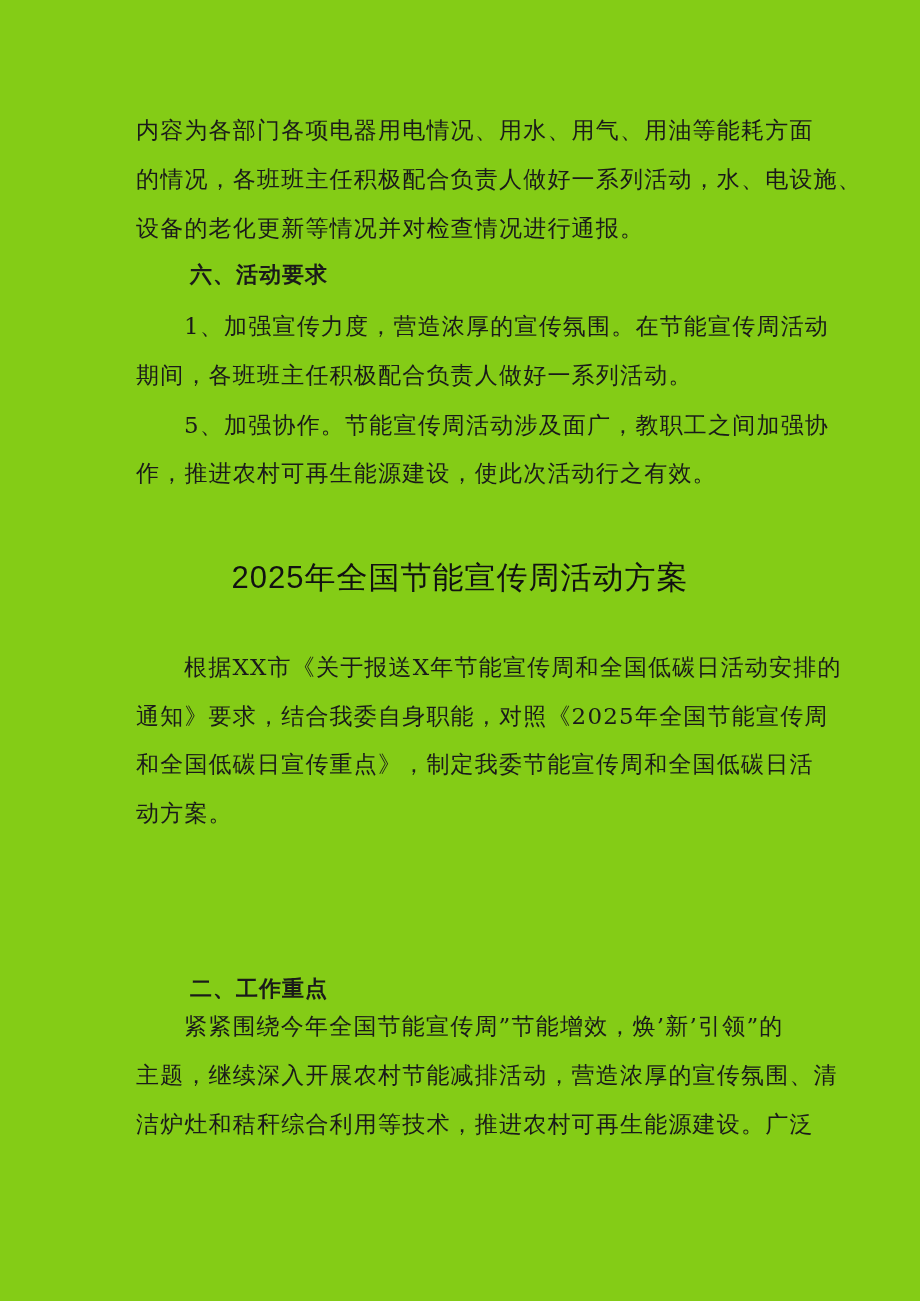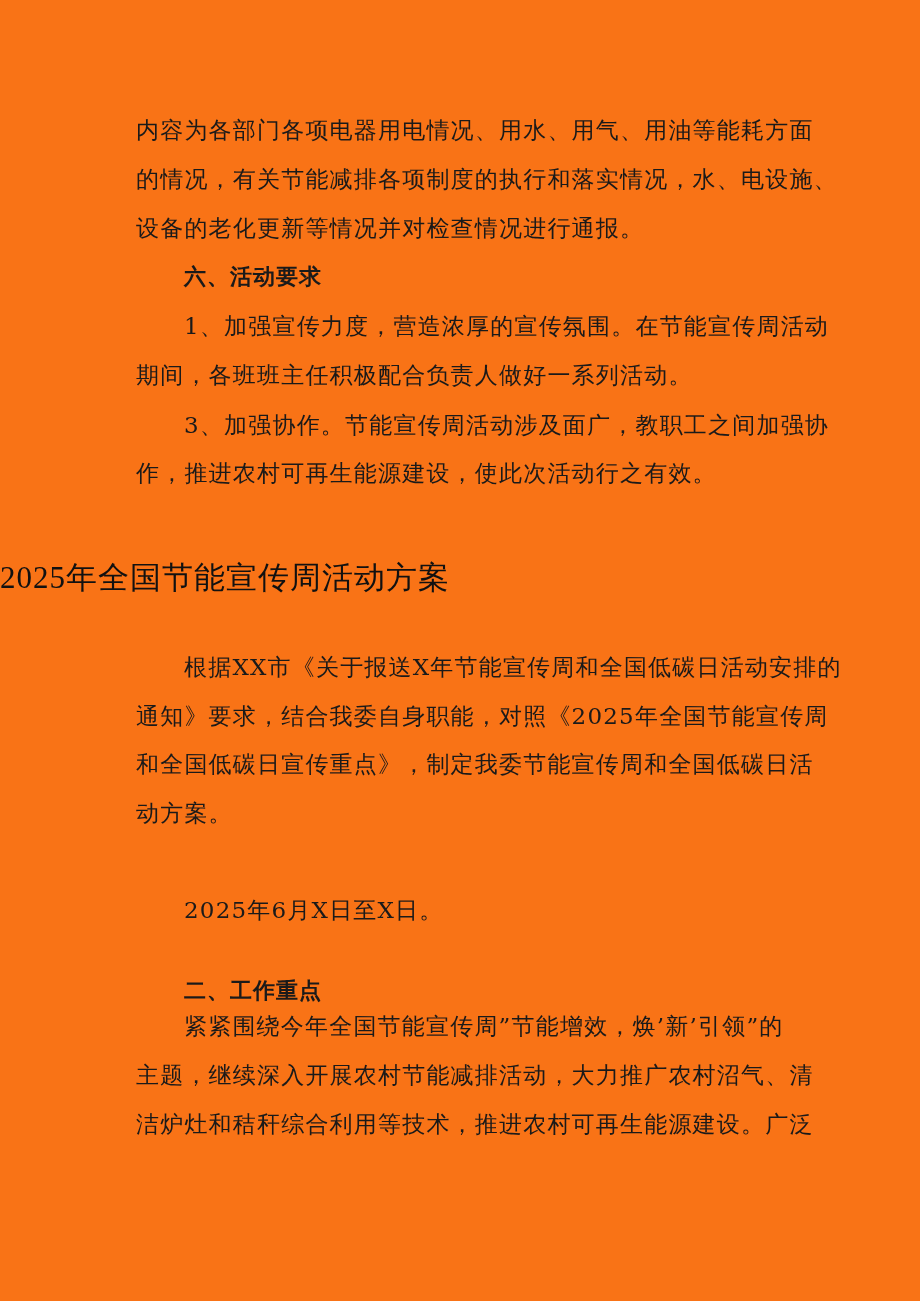--- a/index.html
+++ b/index.html
@@ -1,51 +1,50 @@
 <!DOCTYPE html>
 <html><head>
 <meta charset="utf-8">
 <style>
   html, body { margin: 0; padding: 0; background: #ffffff; }
   body { width: 920px; height: 1301px; position: relative; overflow: hidden;
          font-family: "DejaVu Serif", "Liberation Serif", serif; color: #1a1a1a; }
-  .page { position: absolute; left: 0; top: 0; width: 920px; height: 1301px; background: #f97316; }
+  .page { position: absolute; left: 0; top: 0; width: 920px; height: 1301px; background: #84cc16; }
   .line { position: absolute; left: 136px; width: 680px; font-size: 23px; line-height: 30px;
           white-space: nowrap; letter-spacing: 1.2px; }
   .indent { left: 184px; }
-  .heading { font-weight: bold; font-family: Liberation Sans, sans-serif; font-size: 22px; letter-spacing: 1px; }
-  .title { position: absolute; left: 0; width: 920px; text-align: left; top: 558px;
-           font-family: Liberation Serif, serif; font-size: 31px; line-height: 40px;
+  .heading { font-weight: bold; font-family: Liberation Mono, monospace; font-size: 22px; letter-spacing: 1px; margin-left: 6px; }
+  .title { position: absolute; left: 0; width: 920px; text-align: center; top: 558px;
+           font-family: Liberation Sans, sans-serif; font-size: 31px; line-height: 40px;
            letter-spacing: 1px; color: #111; }
 </style>
 </head>
 <body>
 
 <div class="page">
 
   <div class="line" style="top:115px">内容为各部门各项电器用电情况、用水、用气、用油等能耗方面</div>
-  <div class="line" style="top:164px">的情况，有关节能减排各项制度的执行和落实情况，水、电设施、</div>
+  <div class="line" style="top:164px">的情况，各班班主任积极配合负责人做好一系列活动，水、电设施、</div>
   <div class="line" style="top:213px">设备的老化更新等情况并对检查情况进行通报。</div>
 
   <div class="line indent heading" style="top:262px">六、活动要求</div>
 
   <div class="line indent" style="top:311px">1、加强宣传力度，营造浓厚的宣传氛围。在节能宣传周活动</div>
   <div class="line" style="top:360px">期间，各班班主任积极配合负责人做好一系列活动。</div>
 
-  <div class="line indent" style="top:410px">3、加强协作。节能宣传周活动涉及面广，教职工之间加强协</div>
+  <div class="line indent" style="top:410px">5、加强协作。节能宣传周活动涉及面广，教职工之间加强协</div>
   <div class="line" style="top:458px">作，推进农村可再生能源建设，使此次活动行之有效。</div>
 
   <div class="title">2025年全国节能宣传周活动方案</div>
 
   <div class="line indent" style="top:652px">根据XX市《关于报送X年节能宣传周和全国低碳日活动安排的</div>
   <div class="line" style="top:701px">通知》要求，结合我委自身职能，对照《2025年全国节能宣传周</div>
   <div class="line" style="top:749px">和全国低碳日宣传重点》，制定我委节能宣传周和全国低碳日活</div>
   <div class="line" style="top:798px">动方案。</div>
 
-  <div class="line indent" style="top:895px">2025年6月X日至X日。</div>
 
   <div class="line indent heading" style="top:976px">二、工作重点</div>
 
   <div class="line indent" style="top:1011px">紧紧围绕今年全国节能宣传周”节能增效，焕’新’引领”的</div>
-  <div class="line" style="top:1060px">主题，继续深入开展农村节能减排活动，大力推广农村沼气、清</div>
+  <div class="line" style="top:1060px">主题，继续深入开展农村节能减排活动，营造浓厚的宣传氛围、清</div>
   <div class="line" style="top:1109px">洁炉灶和秸秆综合利用等技术，推进农村可再生能源建设。广泛</div>
 
 </div>
 
 </body></html>

